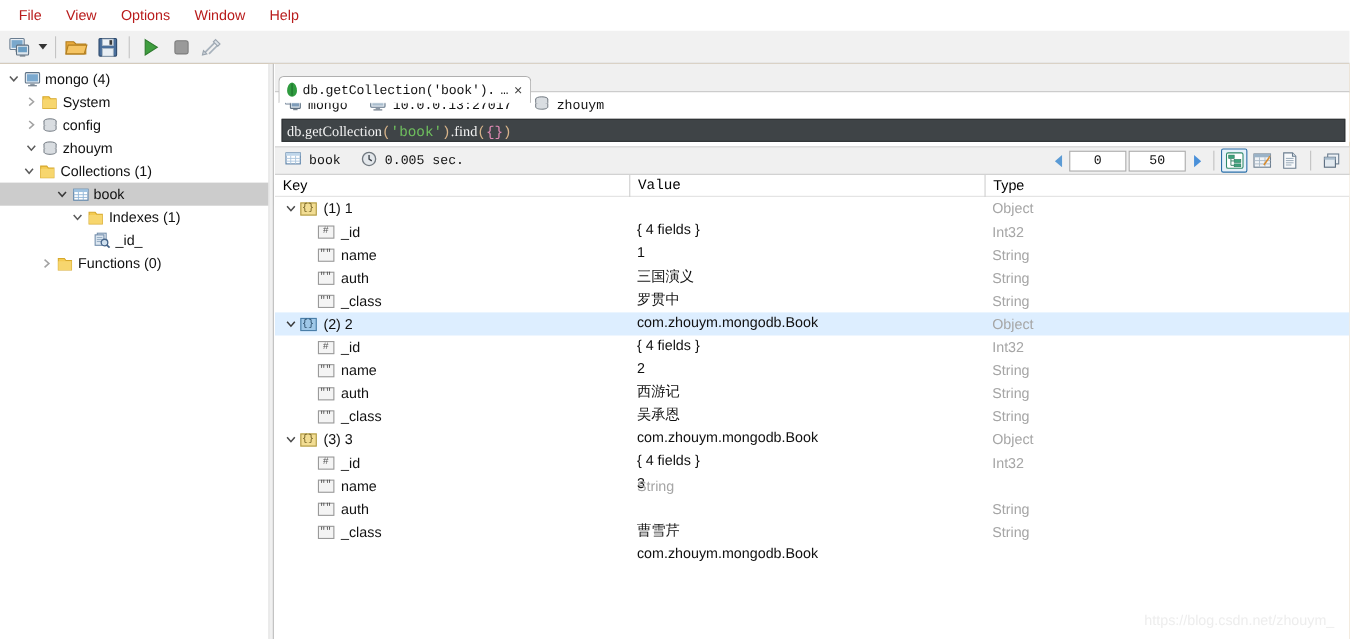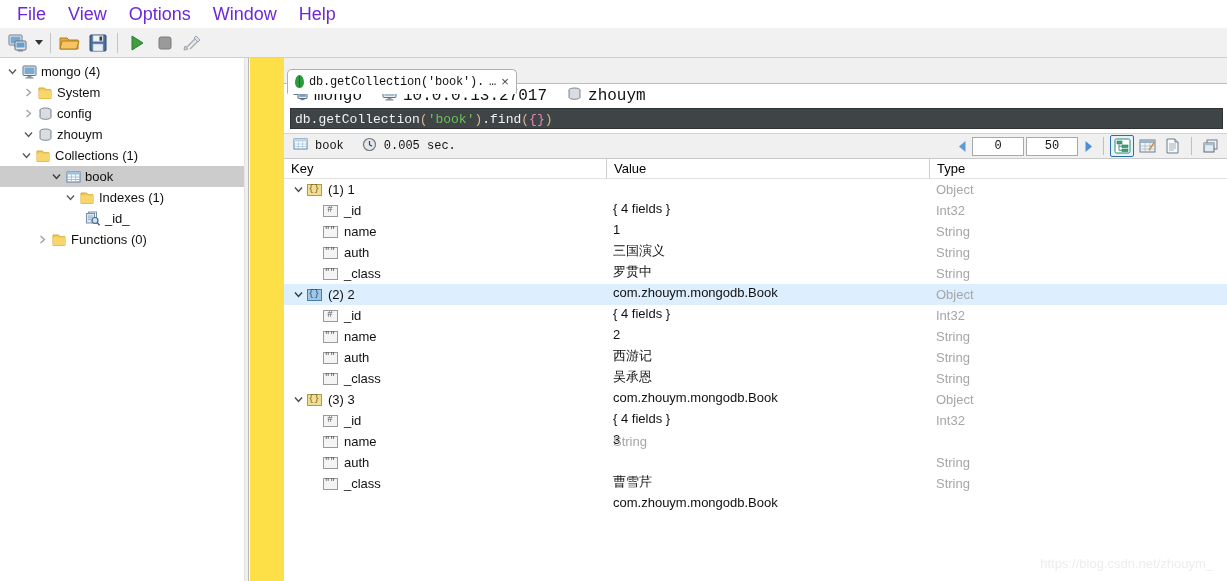--- a/index.html
+++ b/index.html
@@ -17,22 +17,22 @@
   
   .menubar {
     height: 28px; min-height: 28px;
     background: #ffffff;
     display: flex; align-items: center;
     padding-left: 6px;
     border-bottom: 1px solid #ffffff;
   }
   .menubar .mi {
     padding: 4px 11px;
-    font-size: 18px;
-    color: #6d28d9;
+    font-size: 13px;
+    color: #b91c1c;
     cursor: default;
     line-height: 16px;
   }
 
   
   .toolbar {
     height: 30px; min-height: 30px;
     background: #f1f1f1;
     border-bottom: 1px solid #cfcfcf;
     display: flex; align-items: center;
@@ -49,21 +49,21 @@
     width: 13px; height: 26px; display: flex; align-items: center; justify-content: center;
     cursor: default;
   }
   .caret-tri {
     width: 0; height: 0;
     border-left: 4px solid transparent; border-right: 4px solid transparent;
     border-top: 5px solid #333;
   }
 
   
-  .body { flex: 1; display: flex; min-height: 0; background:#fde047;gap:34px; }
+  .body { flex: 1; display: flex; min-height: 0; background:#a16207; }
 
   
   .sidebar {
     width: 250px; min-width: 250px;
     background: #ffffff;
     border-right: 1px solid #ffffff;
     overflow: hidden;
     padding-top: 3px;
     position: relative;
   }
@@ -117,37 +117,37 @@
   .tab-ell { color:#111; letter-spacing:-1px; }
   .tab-x { color:#444; font-family:"Liberation Sans",sans-serif; font-size:13px; cursor:default; padding: 0 1px; }
 
   
   .connbar {
     height: 24px; min-height: 24px;
     background: #ffffff;
     display: flex; align-items: center;
     padding-left: 9px; gap: 6px;
     font-family: "Liberation Mono", monospace;
-    font-size: 16px; color: #111;
+    font-size: 12px; color: #111;
   }
   .conn-item { display: flex; align-items: center; gap: 6px; margin-right: 14px; cursor: default; }
 
   
   .editor-wrap { padding: 0 4px 0 6px; background:#fff; }
   .editor {
     background: #3f4447; color: #e8e8e8;
     font-family: "Liberation Mono", monospace;
     font-size: 13px;
     height: 21px; line-height: 21px;
     padding: 0 4px;
     border: 1px solid #2f3335;
     white-space: pre; overflow: hidden;
     cursor: text;
   }
-  .sy-plain { color: #f2f2f2; }
+  .sy-plain { color: #f2f2f2; font-family: Liberation Serif, serif; }
   .sy-paren { color: #d8b48a; }
   .sy-str   { color: #6fbf5e; }
   .sy-brace { color: #e08ab4; }
 
   
   .restool {
     height: 26px; min-height: 26px;
     margin-top: 4px;
     background: #f0f0f0;
     border-top: 1px solid #d2d2d2;
@@ -176,21 +176,21 @@
   
   .grid { flex: 1; position: relative; overflow: hidden; background:#fff; }
   .grid-head {
     height: 20px; display: flex; align-items: center;
     border-bottom: 1px solid #e2e2e2; background:#fff;
     font-size: 13px; color:#000;
   }
   .gh { position: relative; height: 20px; line-height: 20px; padding-left: 7px; }
   .gh-sep { border-left: 1px solid #cfcfcf; }
   .col-key   { width: 322px; min-width:322px; }
-  .col-value { width: 323px; min-width:323px; }
+  .col-value { width: 323px; min-width:323px;font-family:Liberation Mono, monospace; }
   .col-type  { flex: 1; }
 
   .grow { height: 21px; display: flex; align-items: center; font-size:13px; cursor: default; }
   .grow.sel { background: #ddeeff; }
   .cell { height: 21px; line-height: 21px; overflow: hidden; white-space: nowrap; }
   .cell-key { width: 322px; min-width:322px; display:flex; align-items:center; }
   .cell-val { width: 323px; min-width:323px; padding-left: 7px; color:#111;margin-top:37px; }
   .cell-type { flex:1; padding-left: 7px; color:#a6a6a6; }
   .k-indent0 { padding-left: 6px; }
   .k-indent1 { padding-left: 38px; }

